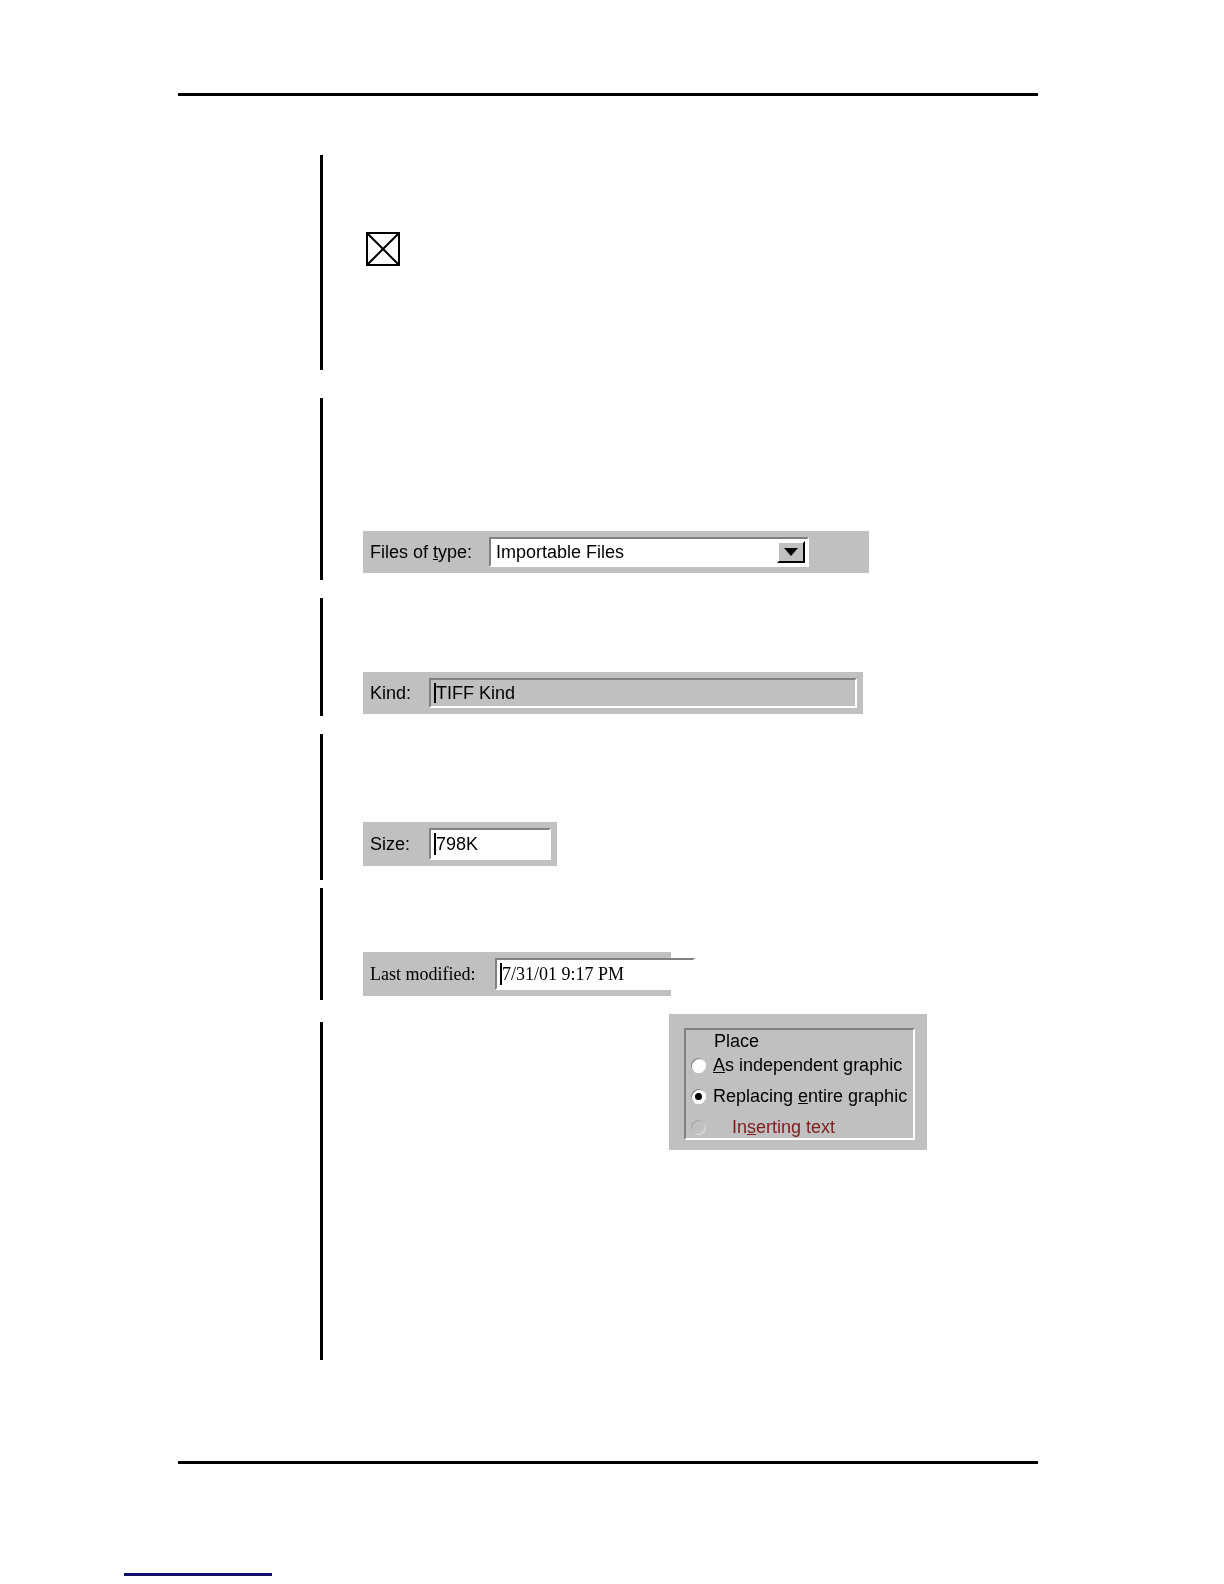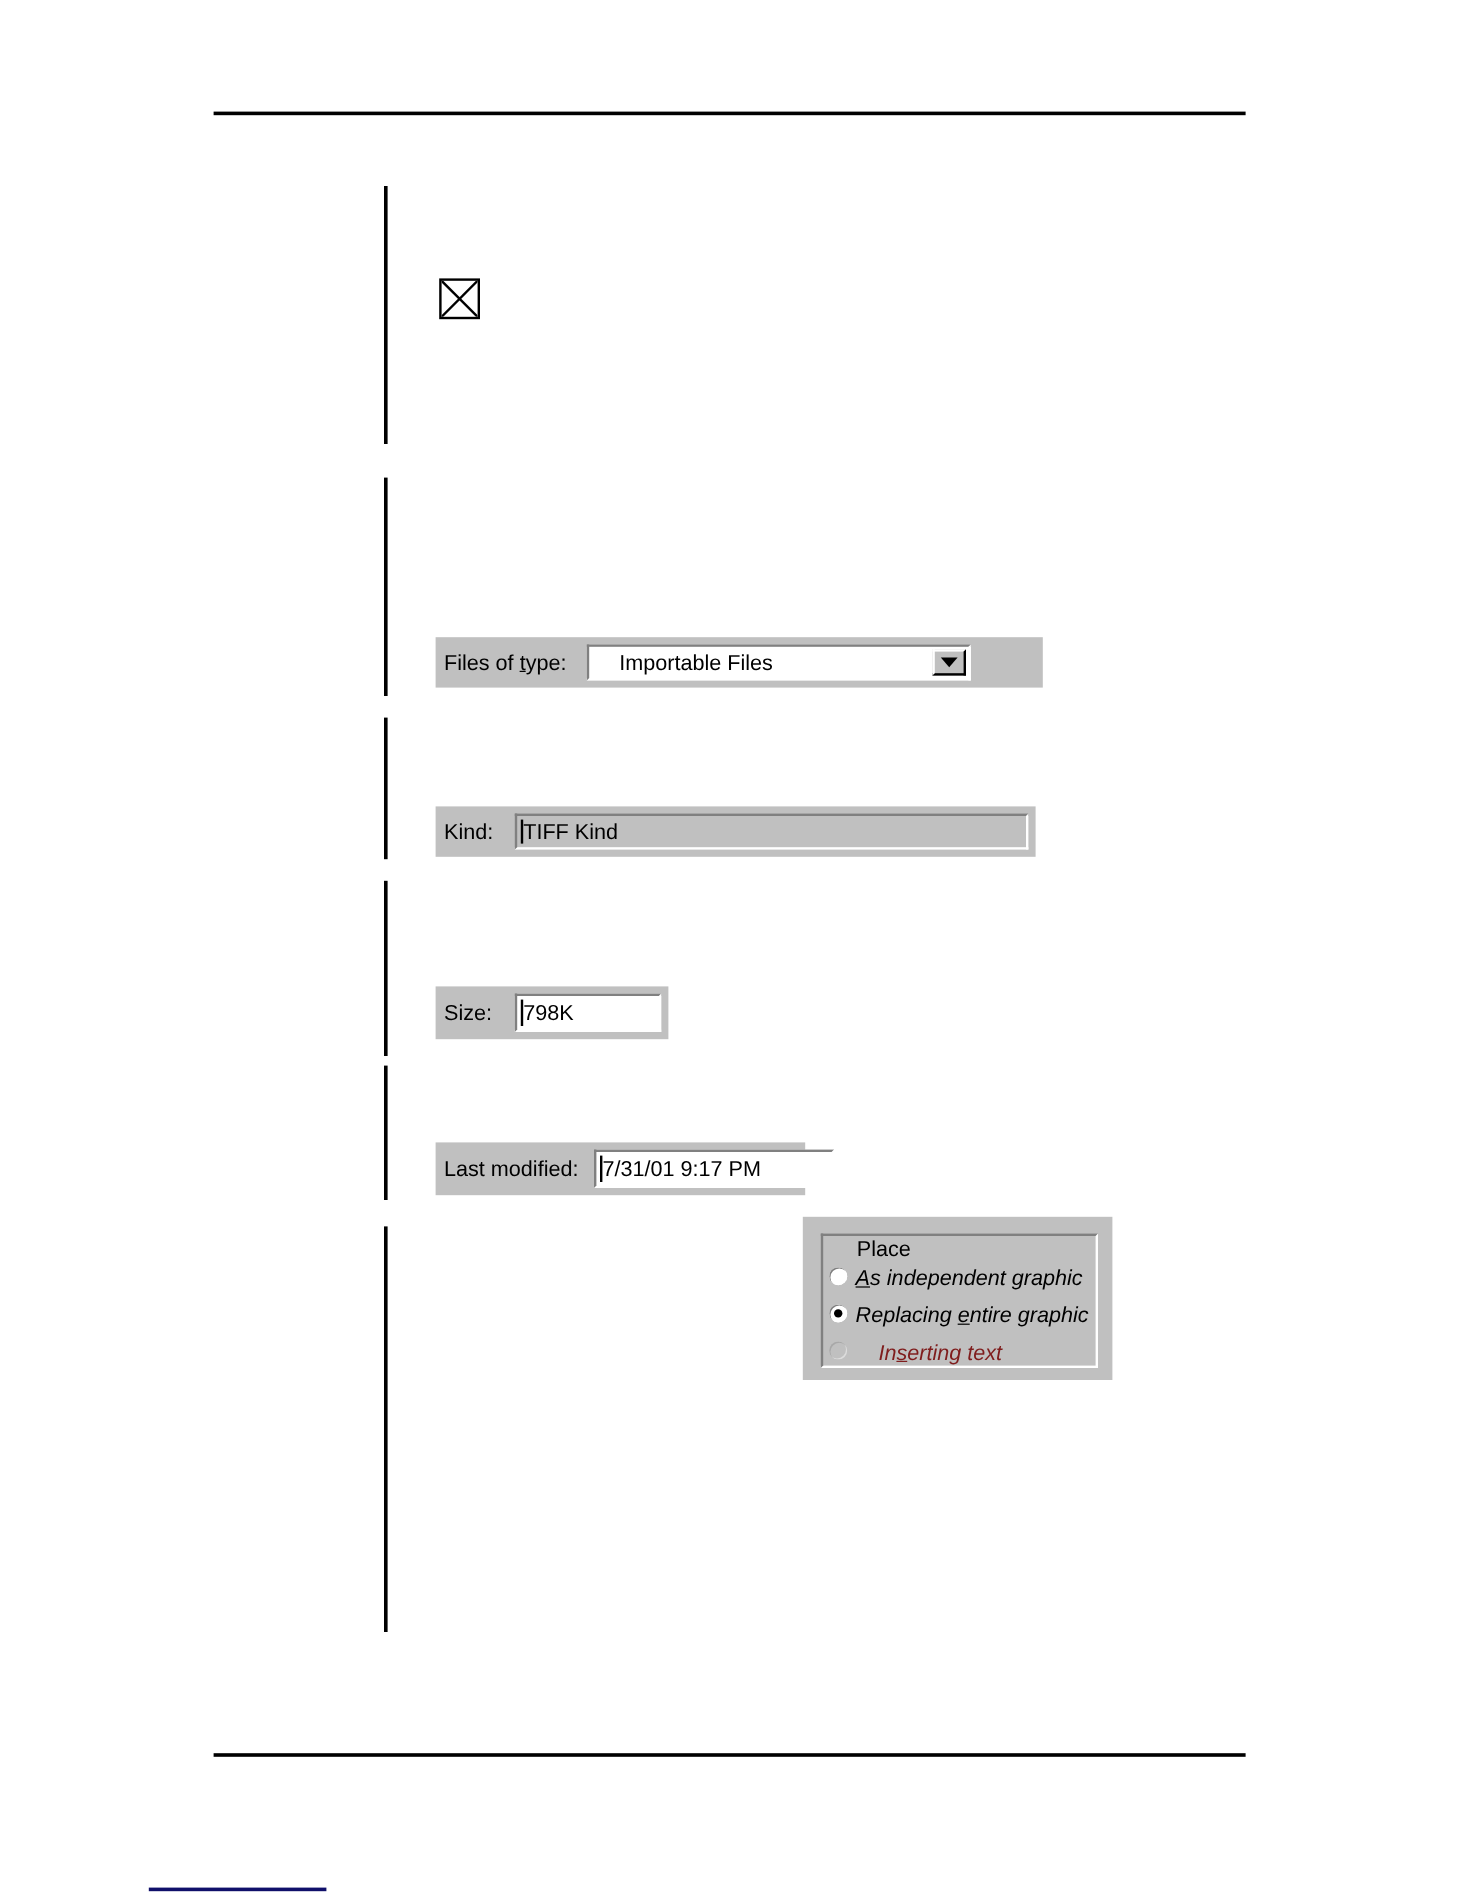--- a/index.html
+++ b/index.html
@@ -160,26 +160,26 @@
     background: #c0c0c0;
     padding: 0 5px;
     font-size: 18px;
     color: #000000;
     line-height: 1;
   }
   .radio-row {
     position: absolute;
     left: 22px;
     display: flex;
+    align-items: center;
     gap: 7px;
     font-size: 18px;
     color: #000000;
     white-space: nowrap;
     line-height: 1;
-    font-style: italic;
   }
   .radio-row u { text-decoration: underline; }
   .radio-row.disabled { color: #7f1d1d; gap: 26px; }
   .radio {
     width: 15px;
     height: 15px;
     border-radius: 50%;
     background: #ffffff;
     box-shadow: inset 1px 1px 0 #808080, inset -1px -1px 0 #ffffff;
     position: relative;
@@ -215,21 +215,21 @@
 
   <div class="img-placeholder">
     <svg width="30" height="30" viewBox="0 0 30 30" aria-hidden="true">
       <line x1="0" y1="0" x2="30" y2="30" stroke="#000000" stroke-width="2"></line>
       <line x1="30" y1="0" x2="0" y2="30" stroke="#000000" stroke-width="2"></line>
     </svg>
   </div>
 
   <div class="frag" style="left:363px; top:531px; width:506px; height:42px; padding-left:7px;">
     <span class="lbl">Files of <u>t</u>ype:</span>
-    <div class="field" style="position:absolute; left:126px; top:6px; width:320px; height:30px;padding-left:20px;">
+    <div class="field" style="position:absolute; left:126px; top:6px; width:320px; height:30px;">
       <span class="val">Importable Files</span>
       <div class="dropbtn">
         <span class="arrow"></span>
       </div>
     </div>
   </div>
 
   <div class="frag" style="left:363px; top:672px; width:500px; height:42px; padding-left:7px;">
     <span class="lbl">Kind:</span>
     <div class="field gray" style="position:absolute; left:66px; top:6px; width:428px; height:30px;">
@@ -239,21 +239,21 @@
   </div>
 
   <div class="frag" style="left:363px; top:822px; width:194px; height:44px; padding-left:7px;">
     <span class="lbl">Size:</span>
     <div class="field" style="position:absolute; left:66px; top:6px; width:122px; height:32px;">
       <span class="caret"></span>
       <span class="val">798K</span>
     </div>
   </div>
 
-  <div class="frag" style="left:363px; top:952px; width:308px; height:44px; padding-left:7px;">
+  <div class="frag" style="left:363px; top:952px; width:308px; height:44px; padding-left:7px;font-family:Liberation Serif, serif;">
     <span class="lbl">Last modified:</span>
     <div class="field" style="position:absolute; left:132px; top:6px; width:200px; height:32px;">
       <span class="caret"></span>
       <span class="val">7/31/01 9:17 PM</span>
     </div>
   </div>
 
   <div class="groupwrap">
     <div class="groupbox"></div>
     <div class="groupbox-title" style="left:27px; top:18px;margin-left:13px;">Place</div>

